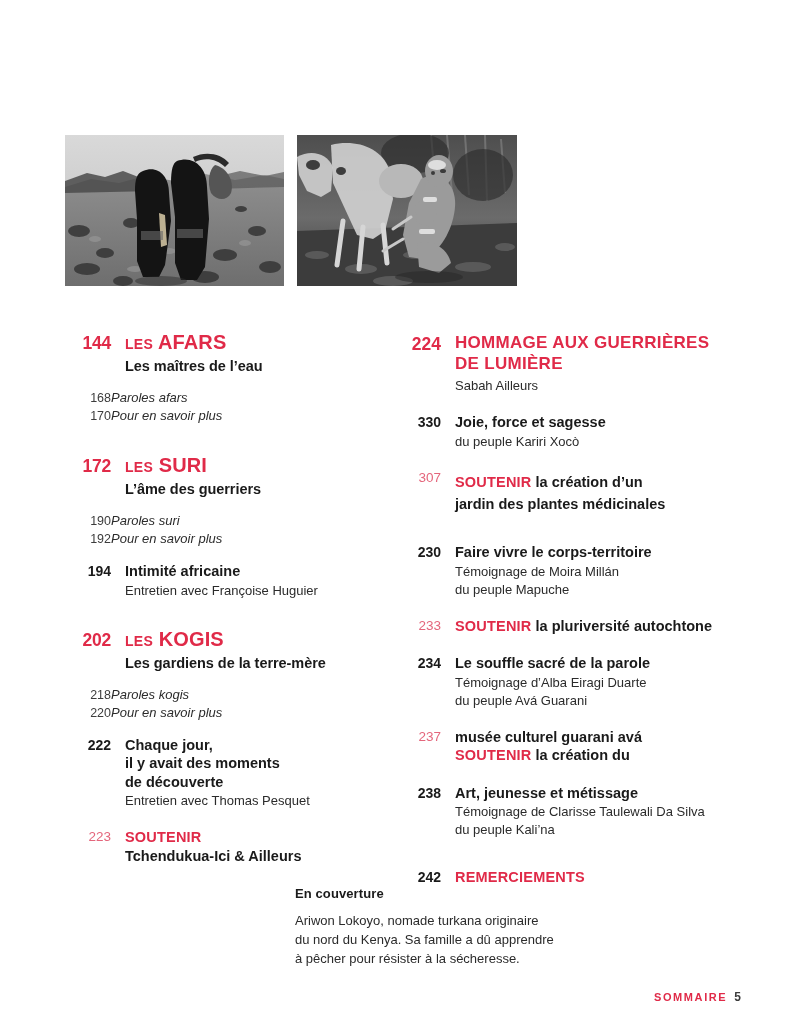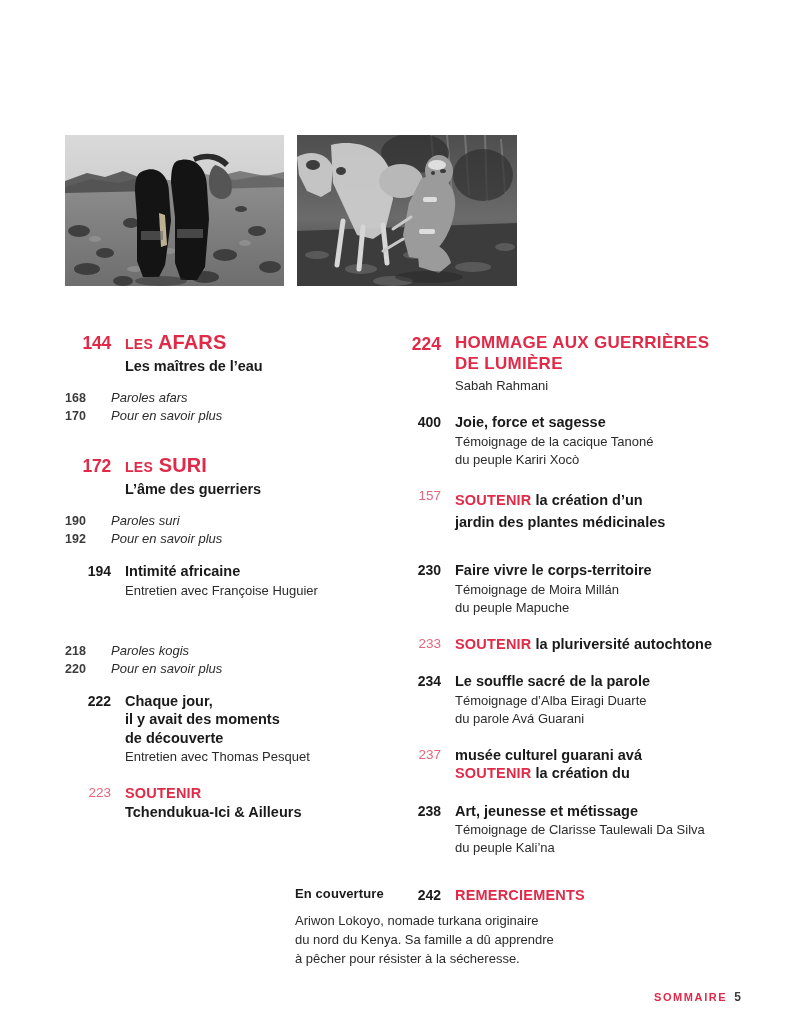--- a/index.html
+++ b/index.html
@@ -86,24 +86,24 @@
   
   .minor-list { margin-top: 13px; }
   .minor-row {
     display: flex;
     align-items: baseline;
     line-height: 17px;
   }
   .minor-row .num-minor {
     flex: 0 0 auto;
     width: 46px;
-    text-align: left;
+    text-align: right;
     font-size: 12.5px;
     color: #3c3c3c;
-    font-weight: bold;
+    font-weight: normal;
   }
   .minor-row .minor-text {
     font-size: 13px;
     font-style: italic;
     color: #2b2b2b;
   }
 
   
   .entry {
     display: flex;
@@ -386,20 +386,30 @@
   <div class="entry">
     <div class="num-entry">194</div>
     <div class="entry-body">
       <div class="entry-title">Intimité africaine</div>
       <div class="entry-sub">Entretien avec Françoise Huguier</div>
     </div>
   </div>
 
   <div class="gap-lg"></div>
 
+  <div class="section-head">
+    <div class="num num-major">202</div>
+    <div class="head-body">
+      <div class="head-kicker">
+        <span class="small">LES</span>
+        <span>KOGIS</span>
+      </div>
+      <div class="head-sub">Les gardiens de la terre-mère</div>
+    </div>
+  </div>
   <div class="minor-list">
     <div class="minor-row">
       <div class="num-minor">218</div>
       <div class="minor-text">Paroles kogis</div>
     </div>
     <div class="minor-row">
       <div class="num-minor">220</div>
       <div class="minor-text">Pour en savoir plus</div>
     </div>
   </div>
@@ -429,39 +439,38 @@
   </div>
 </div>
 
 <div class="col col-right">
 
   <div class="section-head">
     <div class="num num-major">224</div>
     <div class="head-body">
       <div class="head-big">HOMMAGE AUX GUERRIÈRES</div>
       <div class="head-big">DE LUMIÈRE</div>
-      <div class="head-author">Sabah Rahmani</div>
-    </div>
-  </div>
-
-  <div class="gap-md"></div>
-
-  <div class="entry">
-    <div class="num-entry">400</div>
+      <div class="head-author">Sabah Ailleurs</div>
+    </div>
+  </div>
+
+  <div class="gap-md"></div>
+
+  <div class="entry">
+    <div class="num-entry">330</div>
     <div class="entry-body">
       <div class="entry-title">Joie, force et sagesse</div>
-      <div class="entry-sub">Témoignage de la cacique Tanoné</div>
       <div class="entry-sub">du peuple Kariri Xocò</div>
     </div>
   </div>
 
   <div class="gap-md"></div>
 
   <div class="entry">
-    <div class="num-entry soft">157</div>
+    <div class="num-entry soft">307</div>
     <div class="entry-body">
       <div class="entry-title loose">
         <span class="soutenir">SOUTENIR</span><span> la création d’un</span>
       </div>
       <div class="entry-title">jardin des plantes médicinales</div>
     </div>
   </div>
 
   <div class="gap-lg"></div>
 
@@ -485,21 +494,21 @@
     </div>
   </div>
 
   <div class="gap-md"></div>
 
   <div class="entry">
     <div class="num-entry">234</div>
     <div class="entry-body">
       <div class="entry-title">Le souffle sacré de la parole</div>
       <div class="entry-sub">Témoignage d’Alba Eiragi Duarte</div>
-      <div class="entry-sub">du parole Avá Guarani</div>
+      <div class="entry-sub">du peuple Avá Guarani</div>
     </div>
   </div>
 
   <div class="gap-md"></div>
 
   <div class="entry">
     <div class="num-entry soft">237</div>
     <div class="entry-body">
       <div class="entry-title">musée culturel guarani avá</div>
       <div class="entry-title">

